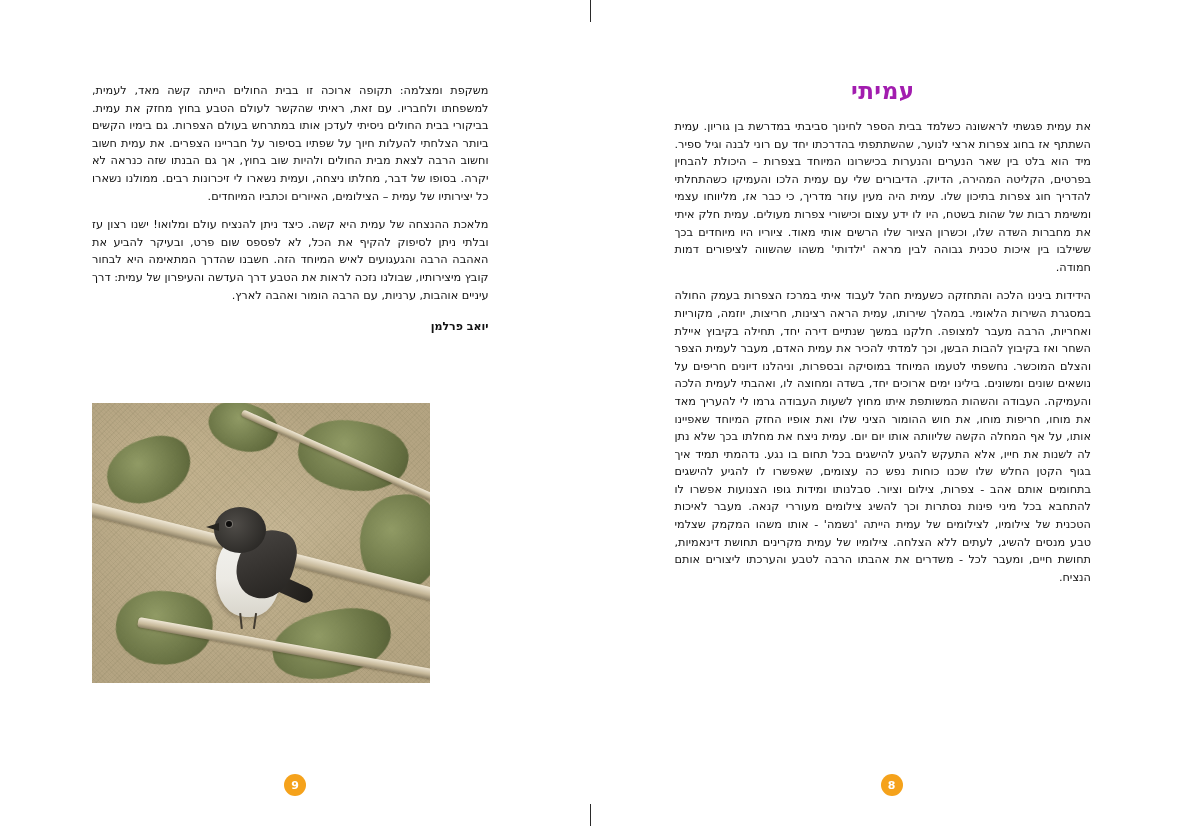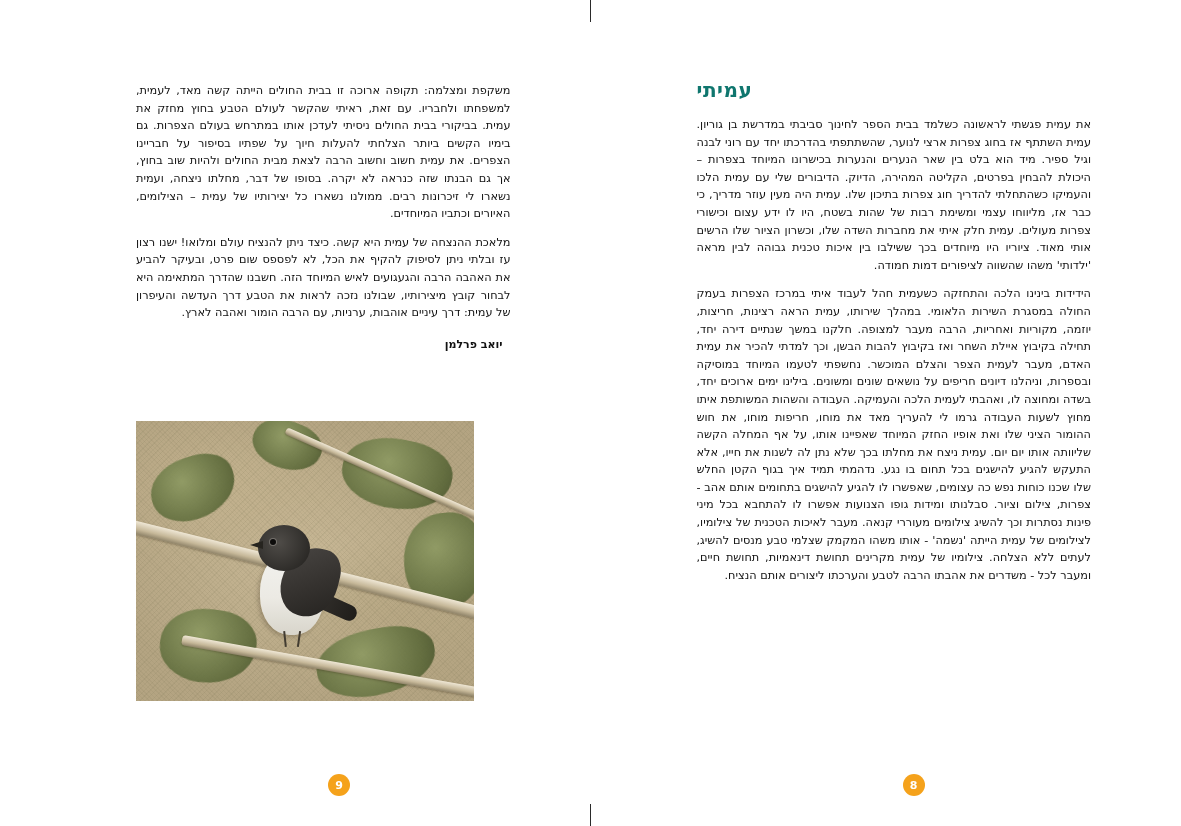--- a/index.html
+++ b/index.html
@@ -31,46 +31,45 @@
     bottom: 0px;
     width: 1px;
     height: 22px;
   }
 
   .spread {
     position: absolute;
     inset: 0;
     display: flex;
     flex-direction: row;
-    padding-left: 44px;
   }
 
   .page {
     position: relative;
     width: 50%;
     height: 100%;
     box-sizing: border-box;
   }
 
   
   .page-right {
     padding: 78px 90px 0 84px;
   }
   
   .page-left {
     padding: 82px 102px 0 92px;
   }
 
   .article-title {
     direction: rtl;
-    text-align: left;
-    font-family: "DejaVu Sans", sans-serif;
-    font-size: 20px;
+    text-align: center;
+    font-family: "DejaVu Sans", sans-serif;
+    font-size: 23px;
     font-weight: bold;
-    color: #0f766e;
+    color: #a21caf;
     margin: 0 0 14px 0;
     letter-spacing: 0.5px;
   }
 
   .body-text {
     direction: rtl;
     text-align: justify;
     text-justify: inter-word;
     font-family: "DejaVu Sans", sans-serif;
     font-size: 11.3px;
@@ -82,21 +81,21 @@
     margin-bottom: 0;
   }
 
   .byline {
     direction: rtl;
     text-align: right;
     font-family: "DejaVu Sans", sans-serif;
     font-size: 11px;
     font-weight: bold;
     color: #111111;
-    margin: 16px 8px 0 0;
+    margin: 16px 0 0 0;
   }
 
   
   .photo-wrap {
     margin-top: 70px;
     width: 338px;
     height: 280px;
     position: relative;
     overflow: hidden;
     background: #cdbb96;

